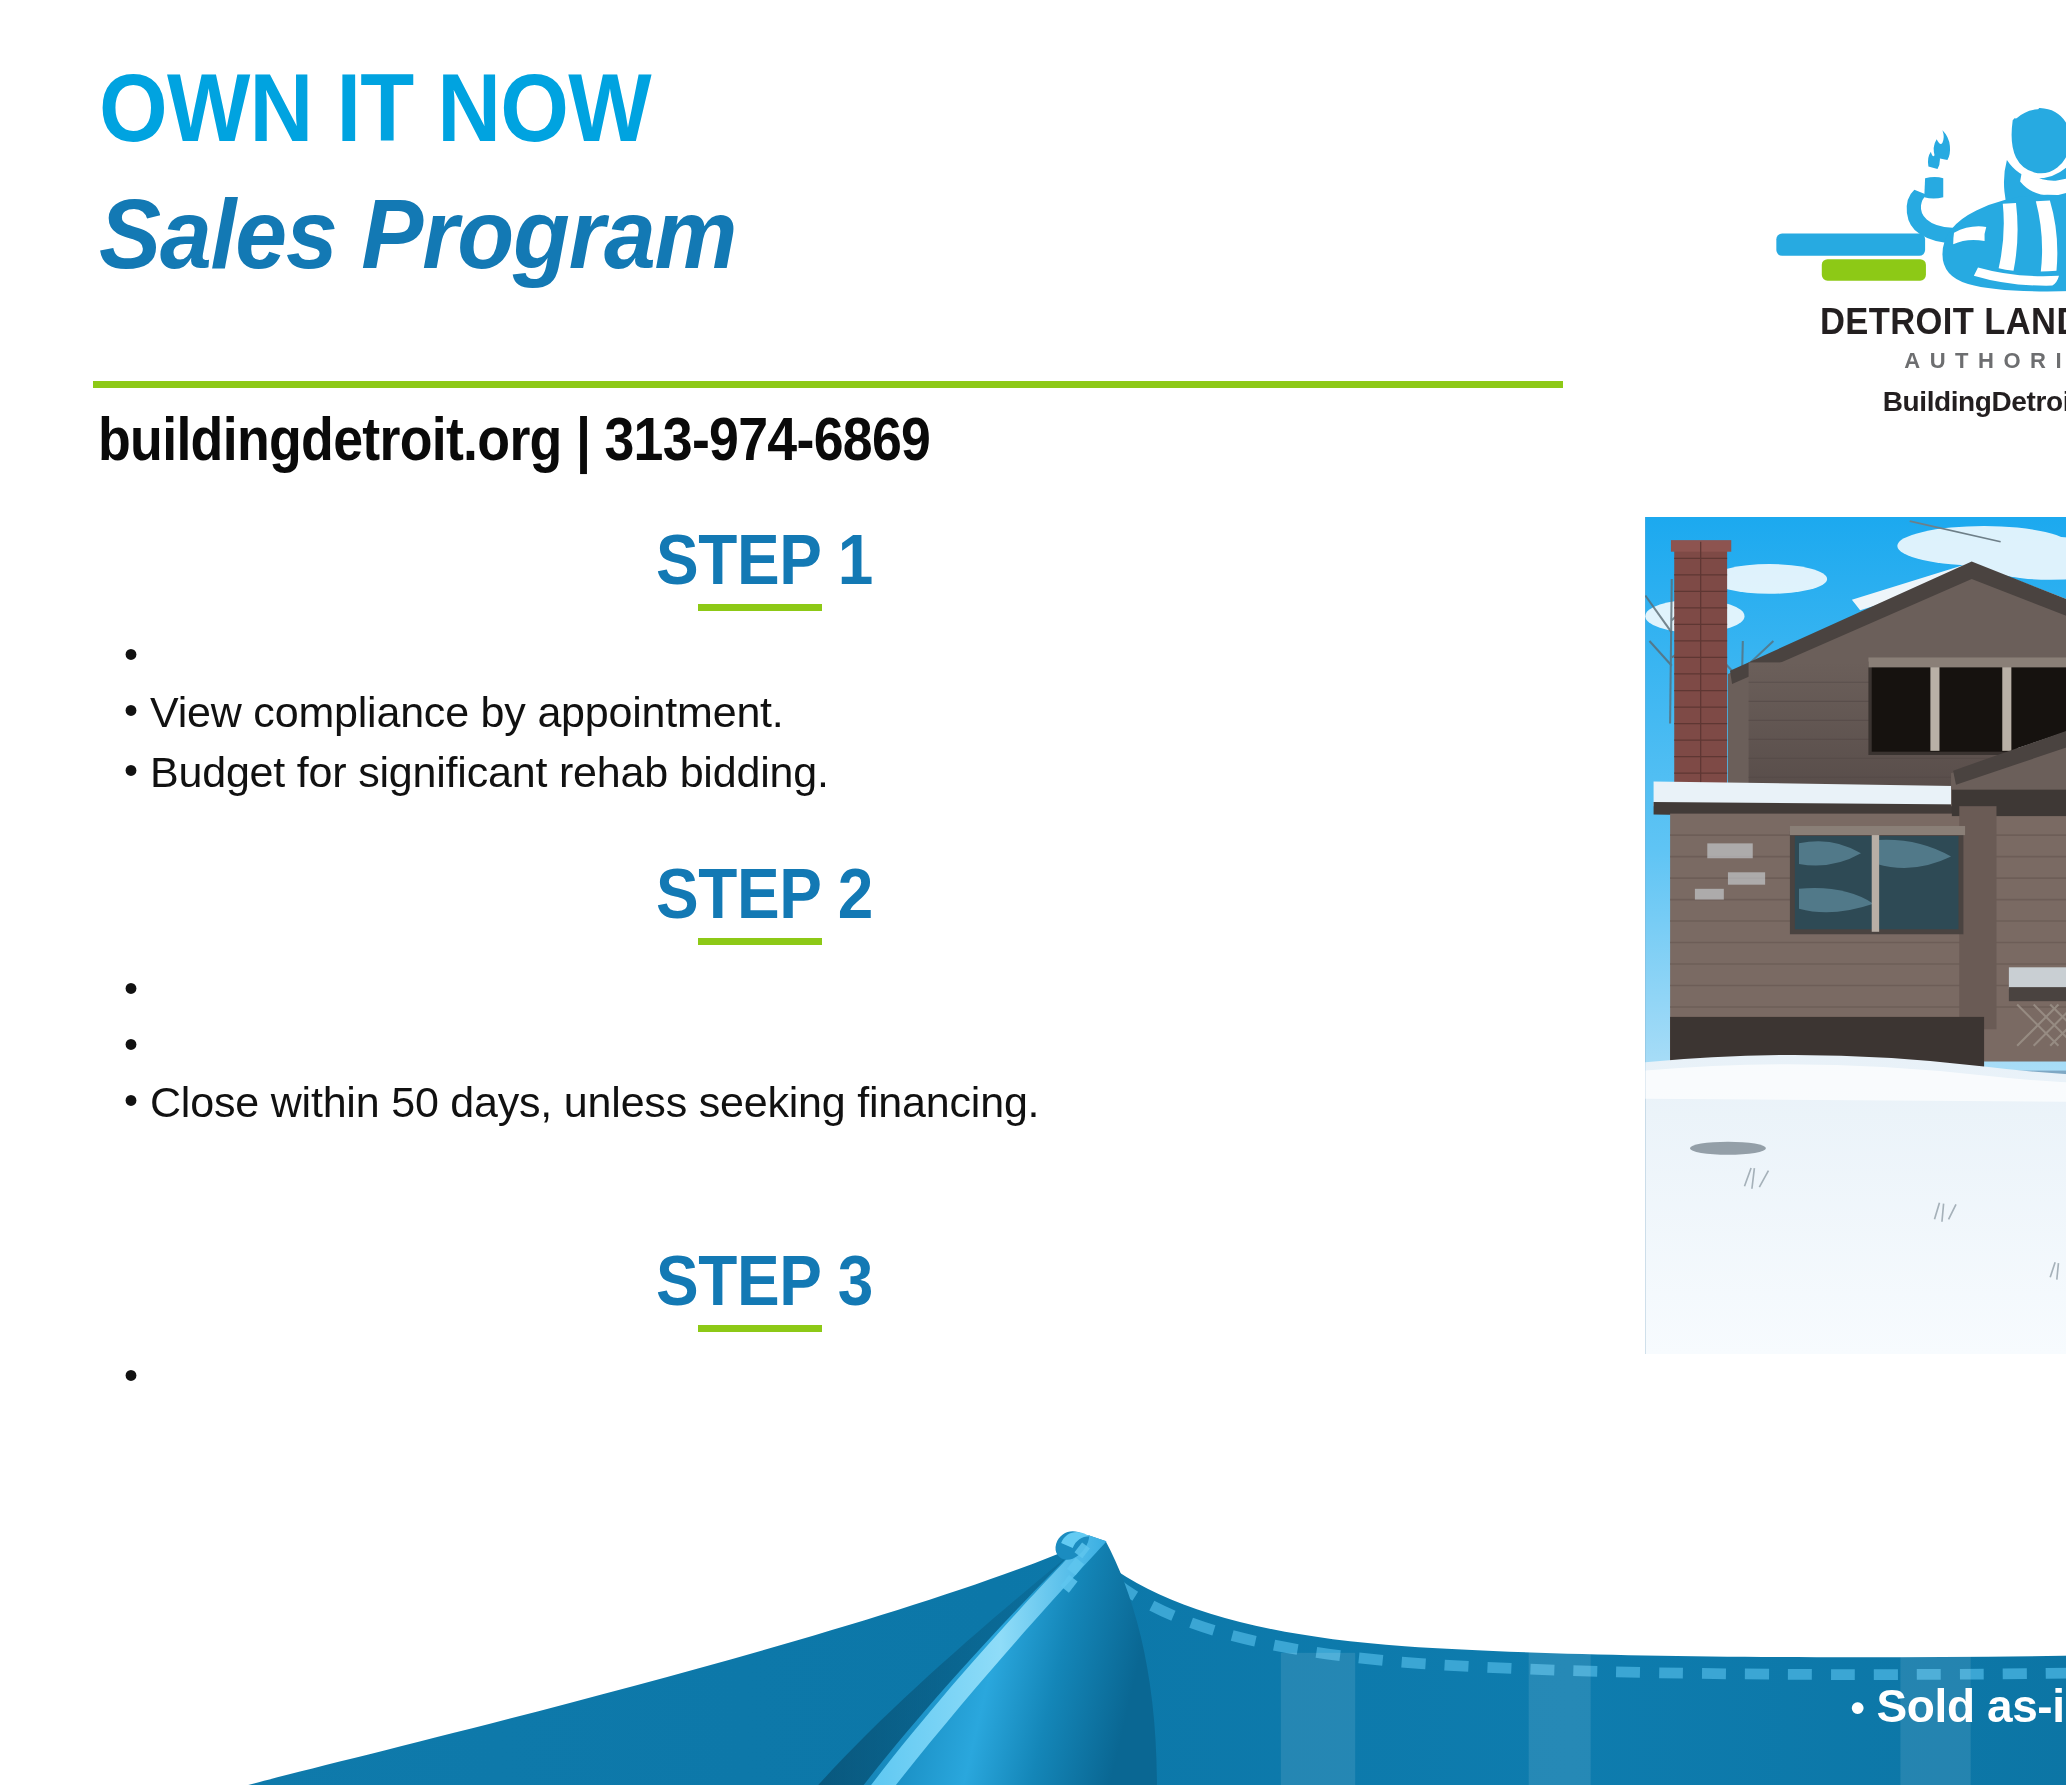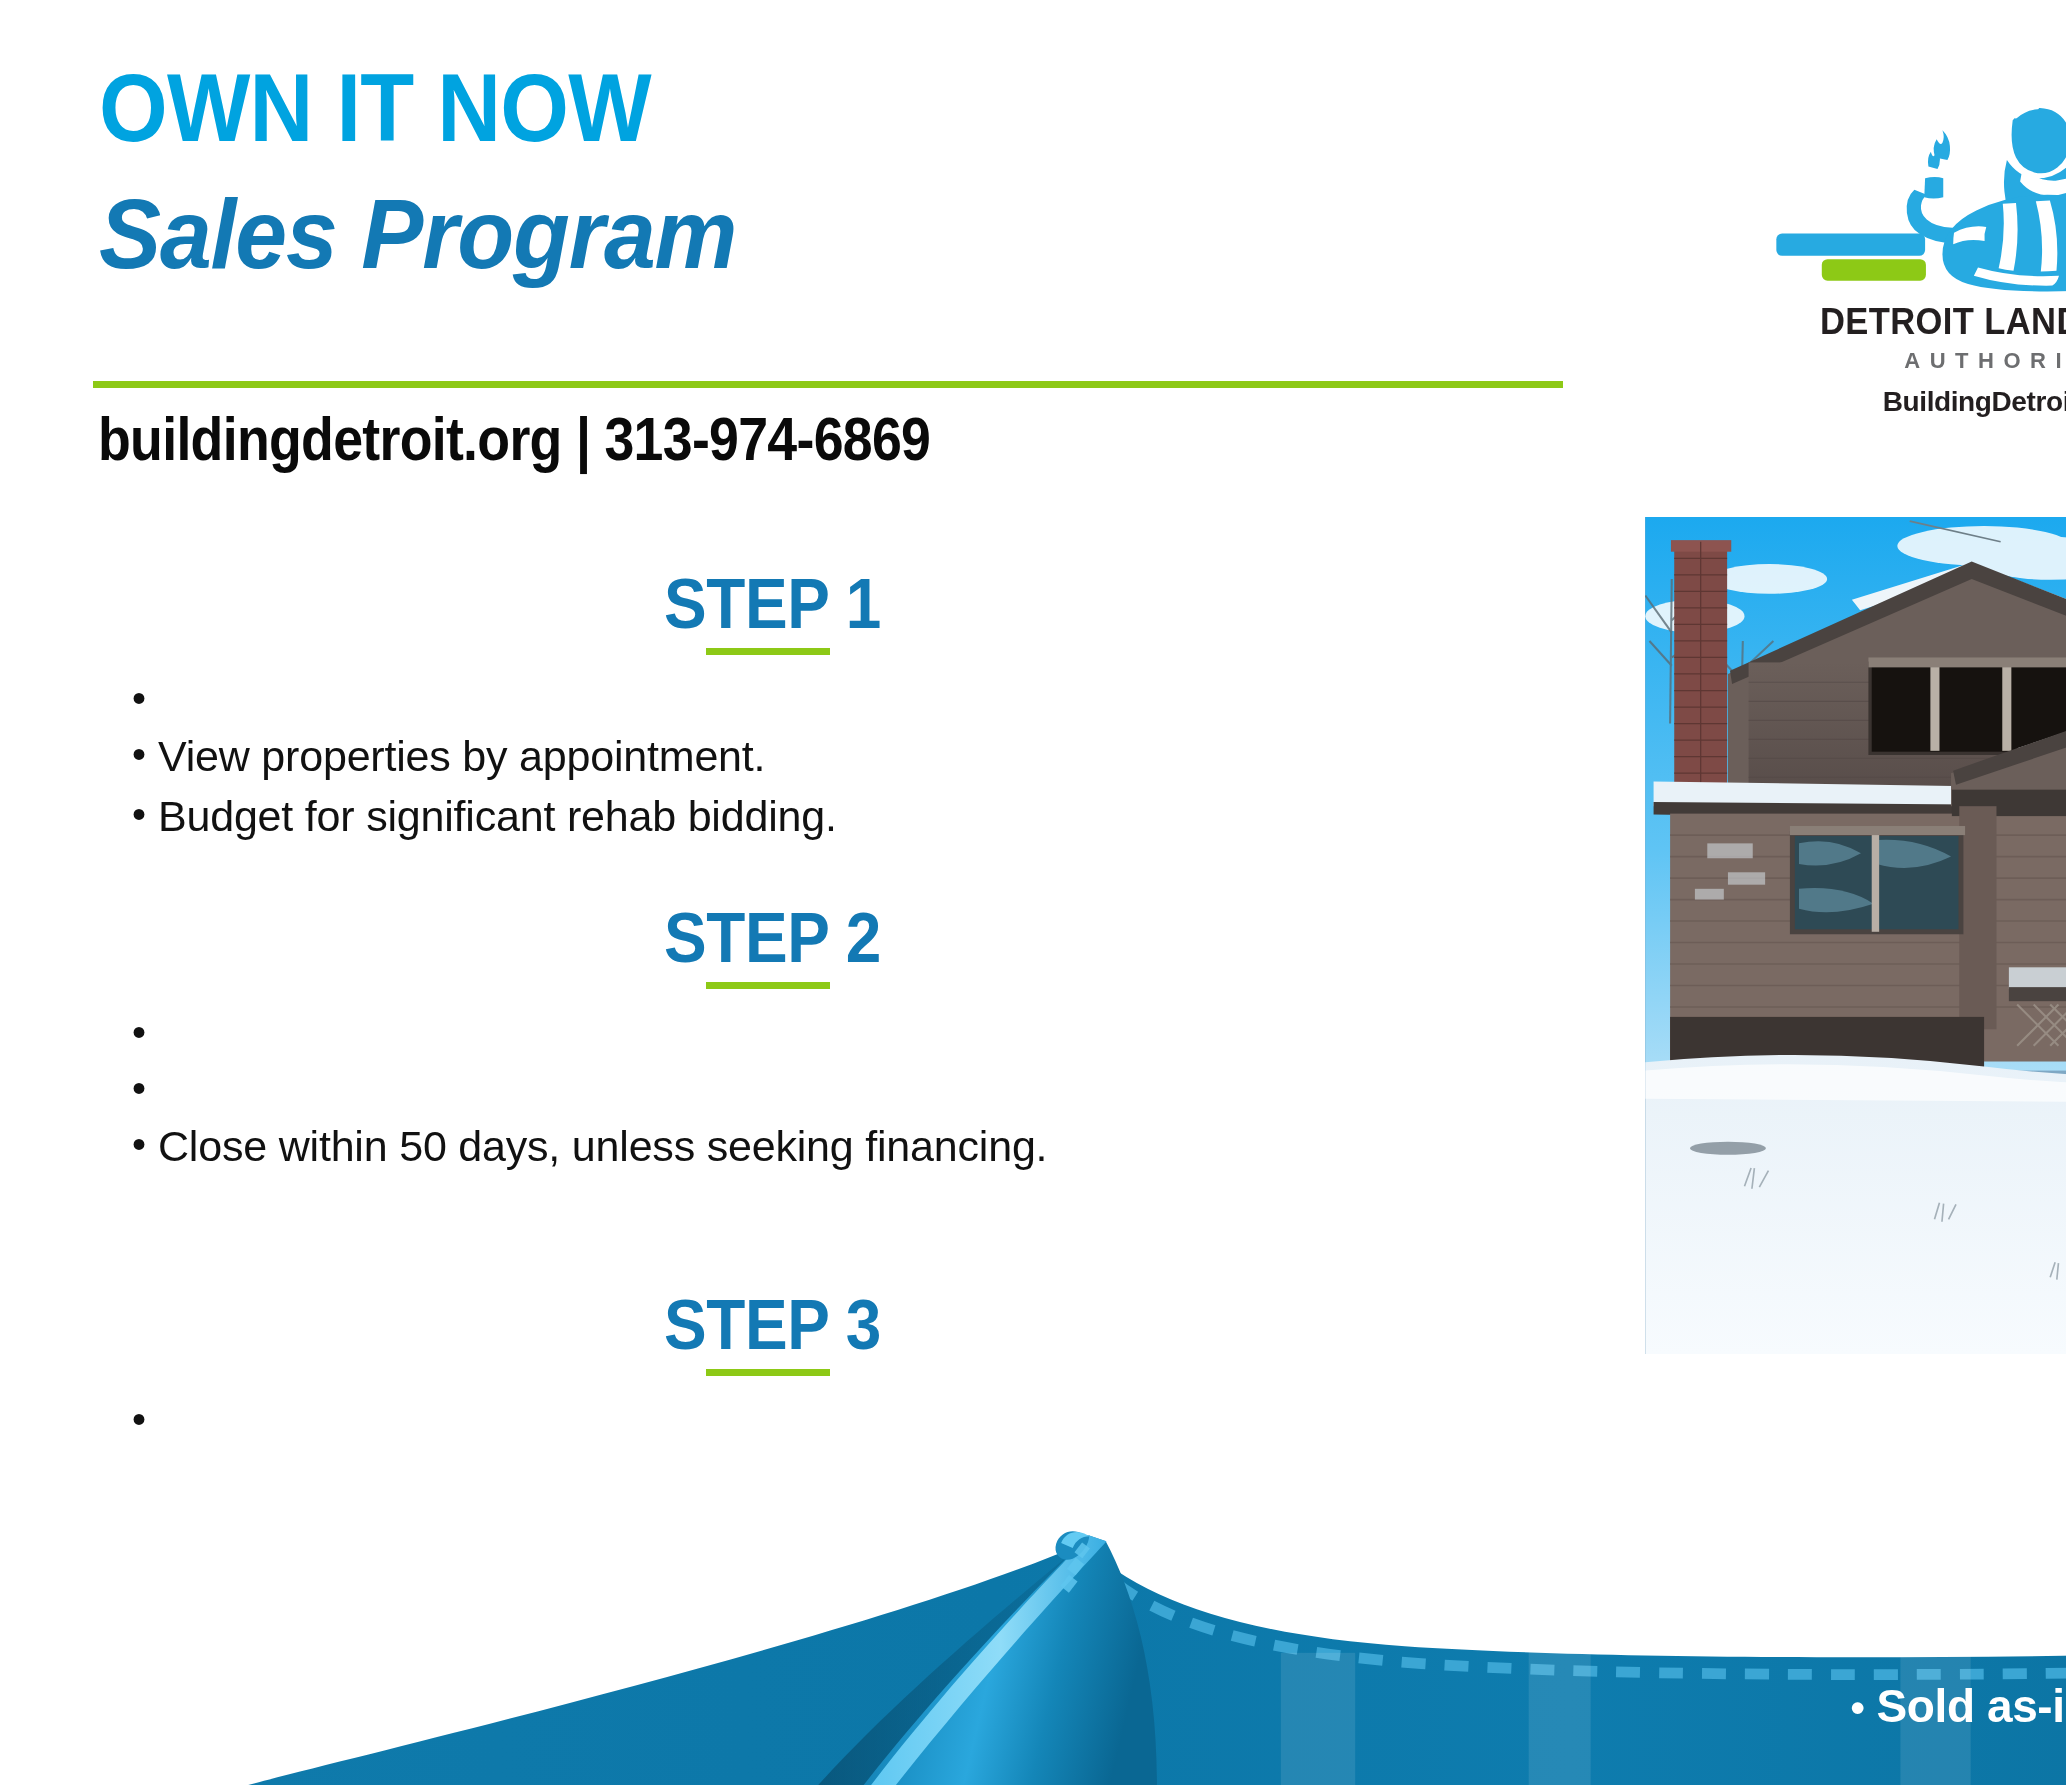--- a/index.html
+++ b/index.html
@@ -39,21 +39,21 @@
   #contact-line {
     position:absolute; left:98px; top:404px;
     font-size:61px; font-weight:900; letter-spacing:-0.8px;
     color:#0A0A0A;
     font-family:"Liberation Sans Narrow","Liberation Sans",sans-serif;
     transform:scaleX(0.88); transform-origin:left top;
     white-space:nowrap;
   }
 
   
-  .step-block { position:absolute; left:8px; width:1529px;margin-top:44px; }
+  .step-block { position:absolute; left:0; width:1529px; }
   .step-heading-wrap { width:1529px; text-align:center; }
   .step-heading {
     display:inline-block;
     font-size:71px; font-weight:900; letter-spacing:-0.4px;
     color:#1379B4;
     font-family:"Liberation Sans Narrow","Liberation Sans",sans-serif;
     transform:scaleX(0.90);
     line-height:1.0;
   }
   .step-underline {
@@ -155,21 +155,21 @@
     </div>
     <div class="step-underline">
         <i></i>
       </div>
     <div class="step-bullets">
       <div class="bullet-row">
         <span class="bullet-dot">•</span>
       </div>
       <div class="bullet-row">
         <span class="bullet-dot">•</span>
-        <span class="bullet-text">View properties by appointment.</span>
+        <span class="bullet-text">View compliance by appointment.</span>
       </div>
       <div class="bullet-row">
         <span class="bullet-dot">•</span>
         <span class="bullet-text">Budget for significant rehab bidding.</span>
       </div>
     </div>
   </div>
 
   <div class="step-block" id="step2">
     <div class="step-heading-wrap">

